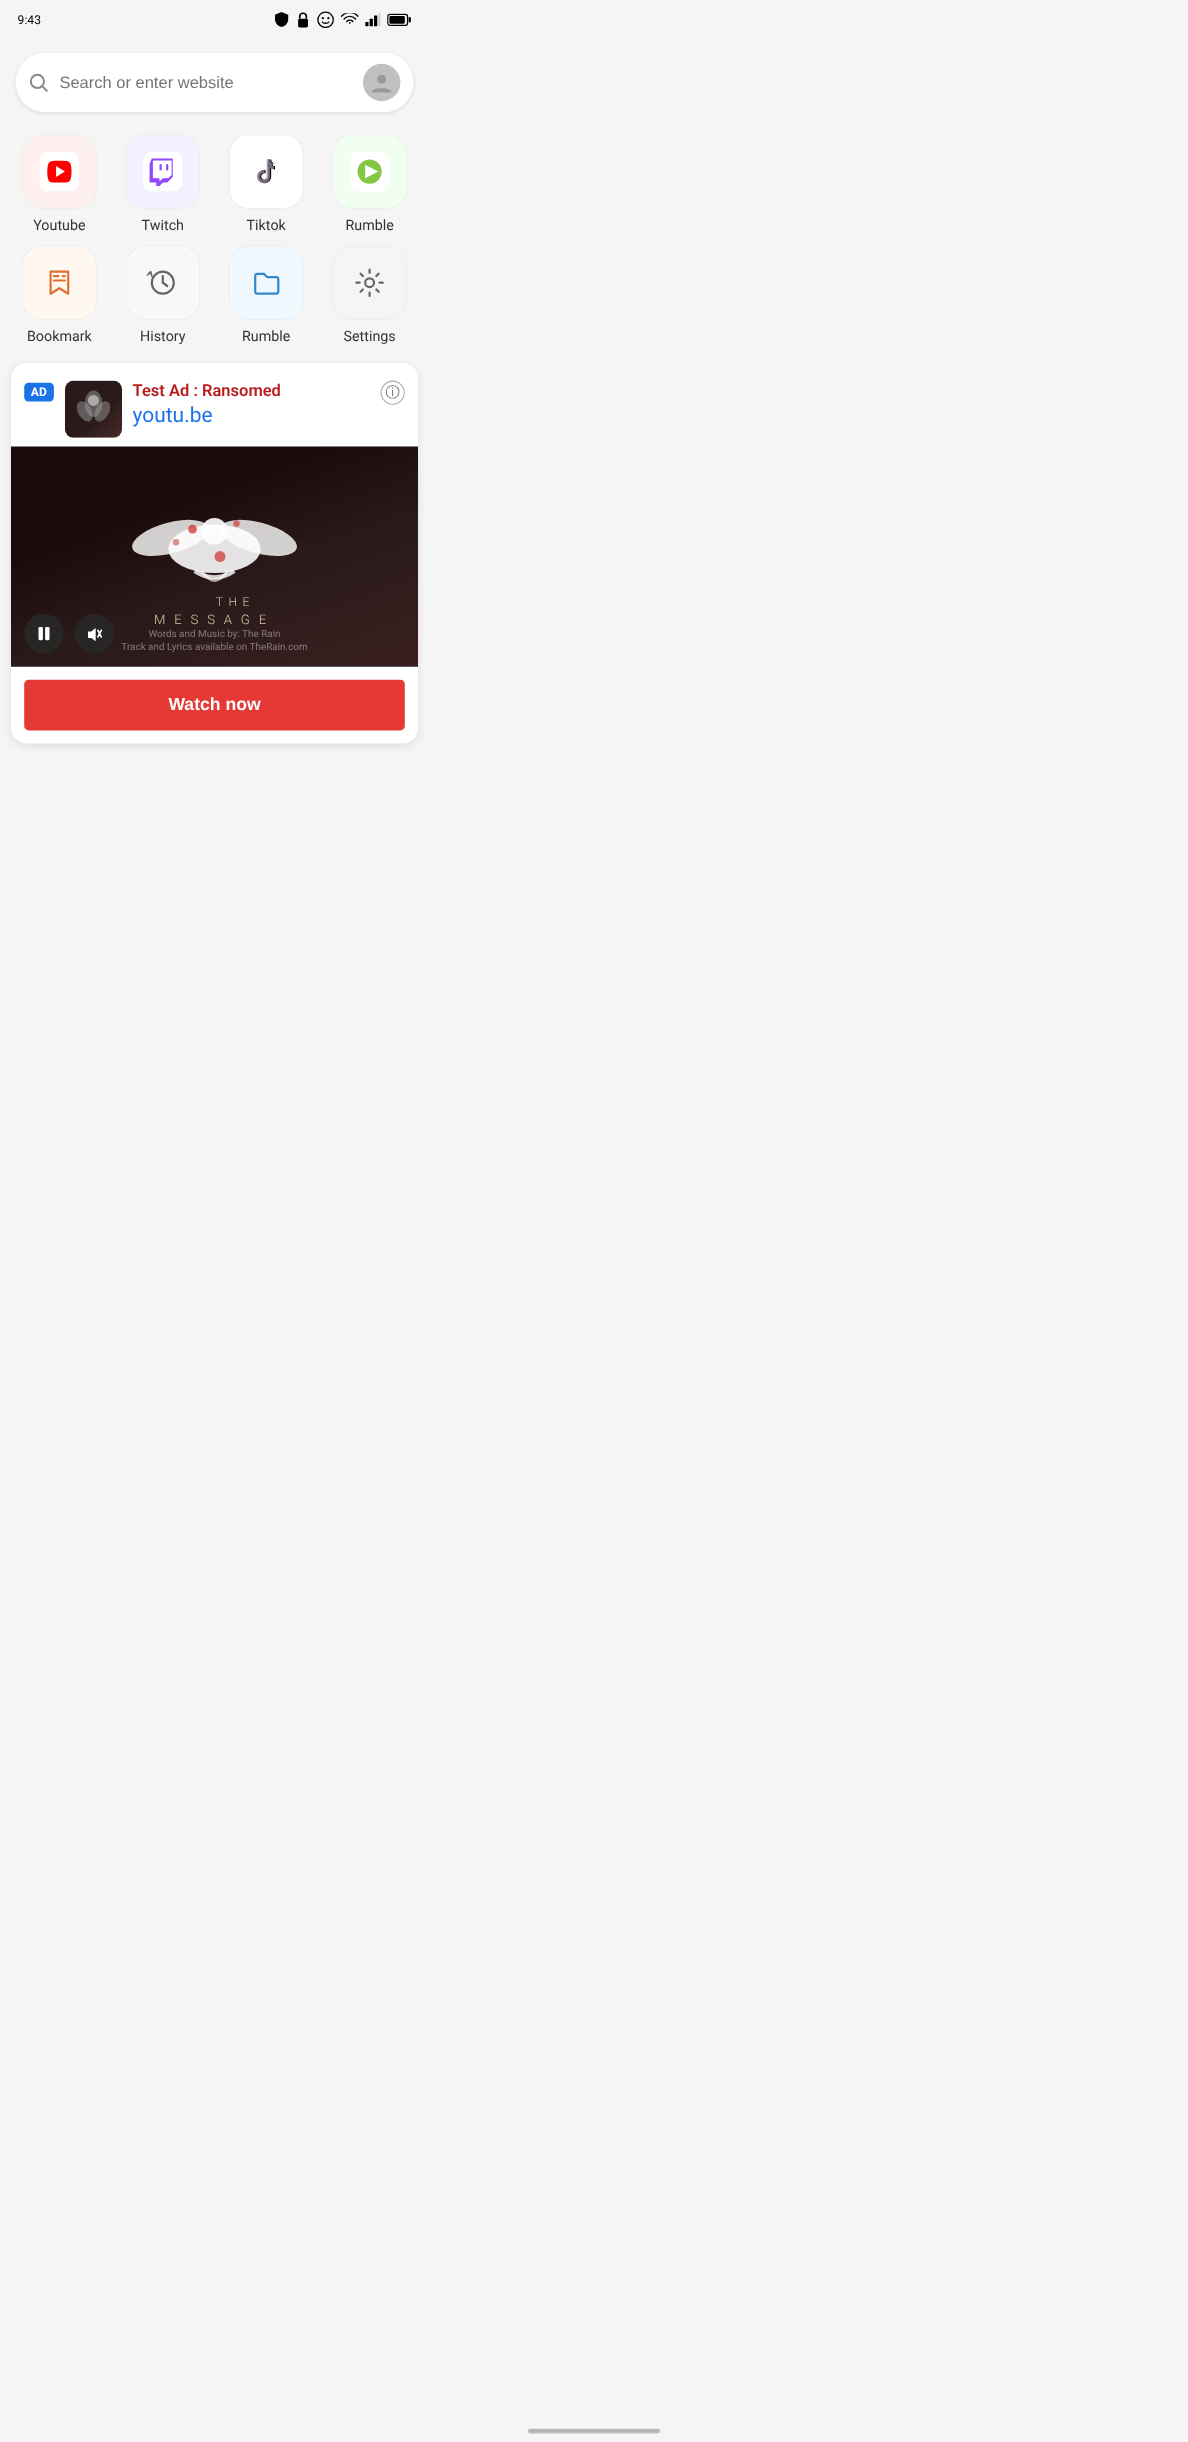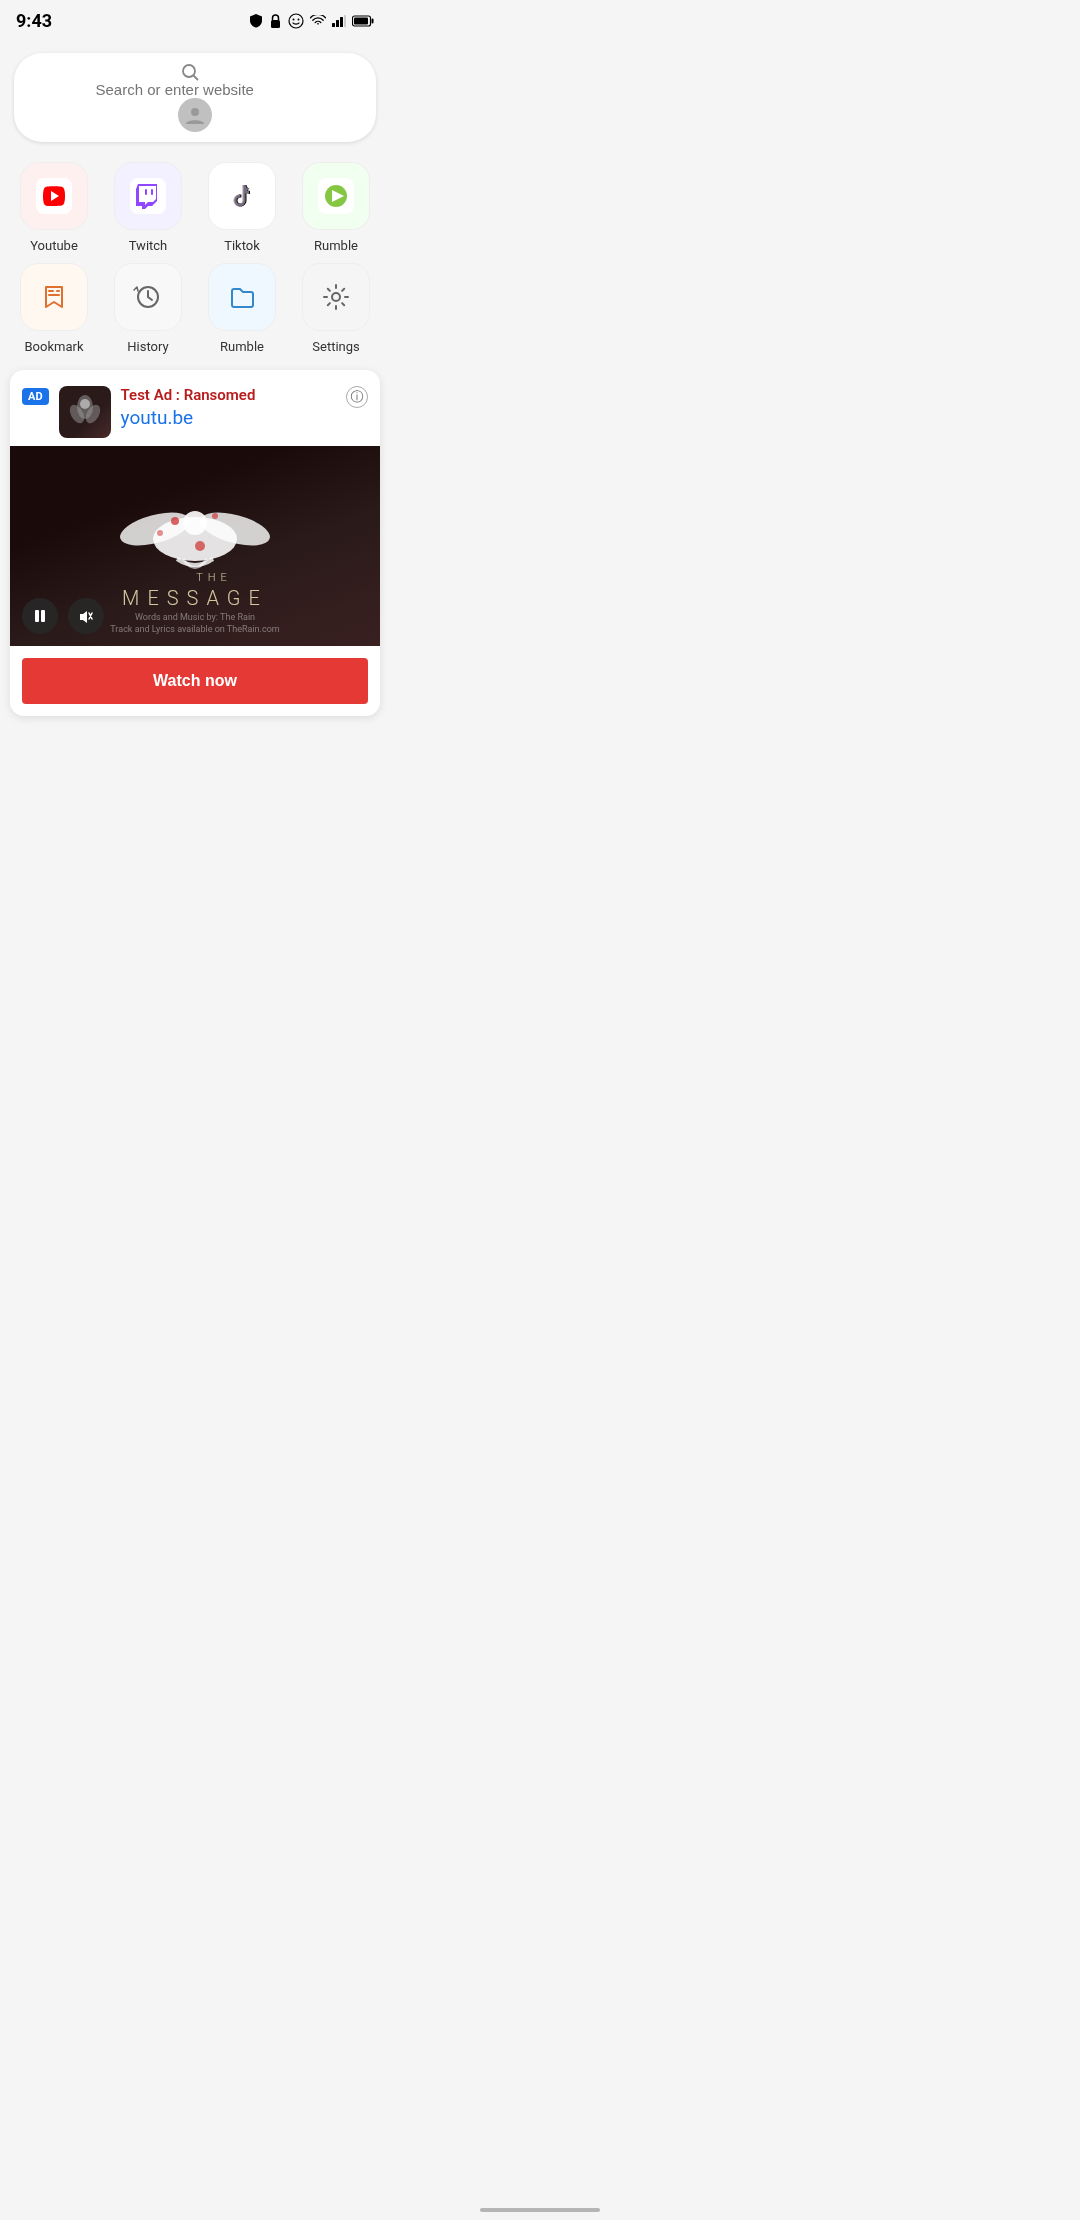--- a/index.html
+++ b/index.html
@@ -16,43 +16,42 @@
 
     
     .status-bar {
       display: flex;
       justify-content: space-between;
       align-items: center;
       padding: 10px 16px 6px;
       background: #f5f5f5;
     }
     .status-time {
-      font-size: 18px;
-      font-weight: 700;
+      font-size: 11px;
+      font-weight: 400;
       color: #000;
     }
     .status-icons {
       display: flex;
       align-items: center;
       gap: 6px;
     }
     .status-icons svg {
       fill: #000;
     }
 
     
     .search-bar {
       margin: 16px 14px 20px;
       background: #fff;
       border-radius: 28px;
       display: flex;
       align-items: center;
       padding: 10px 12px;
       box-shadow: 0 1px 4px rgba(0,0,0,0.12);
-      flex-direction: column;
     }
     .search-icon-wrap {
       margin-right: 10px;
       color: #888;
       display: flex;
       align-items: center;
     }
     .search-input {
       flex: 1;
       border: none;
@@ -461,21 +460,21 @@
       <circle cx="110" cy="25" r="3" fill="#cc2222" opacity="0.6"></circle>
       <circle cx="95" cy="55" r="5" fill="#cc2222" opacity="0.65"></circle>
       <circle cx="55" cy="42" r="3" fill="#cc2222" opacity="0.5"></circle>
 
       <path d="M72 68 Q90 80 108 68" stroke="white" stroke-width="4" fill="none" opacity="0.8"></path>
       <path d="M78 68 Q90 85 102 68" stroke="white" stroke-width="3" fill="none" opacity="0.6"></path>
     </svg>
 
     <div style="position:absolute;bottom:36px;width:100%;text-align:center;z-index:3;">
       <div style="font-size:11px;letter-spacing:5px;color:#d4c8a0;text-transform:uppercase;font-weight:300;margin-left:38px;">THE</div>
-      <div style="font-size:20px;letter-spacing:8px;color:#d4c8a0;text-transform:uppercase;font-weight:300;margin-top:2px;">MESSAGE</div>
+      <div style="font-size:12px;letter-spacing:8px;color:#d4c8a0;text-transform:uppercase;font-weight:300;margin-top:2px;">MESSAGE</div>
     </div>
 
     <div class="ad-video-watermark" style="text-align:center;line-height:1.4;">
       Words and Music by: The Rain<br>Track and Lyrics available on TheRain.com
     </div>
 
     <div class="ad-video-controls">
       <button class="ctrl-btn">
         <svg width="14" height="14" viewBox="0 0 14 14">
           <rect x="2" y="1" width="4" height="12" rx="1" fill="white"></rect>

